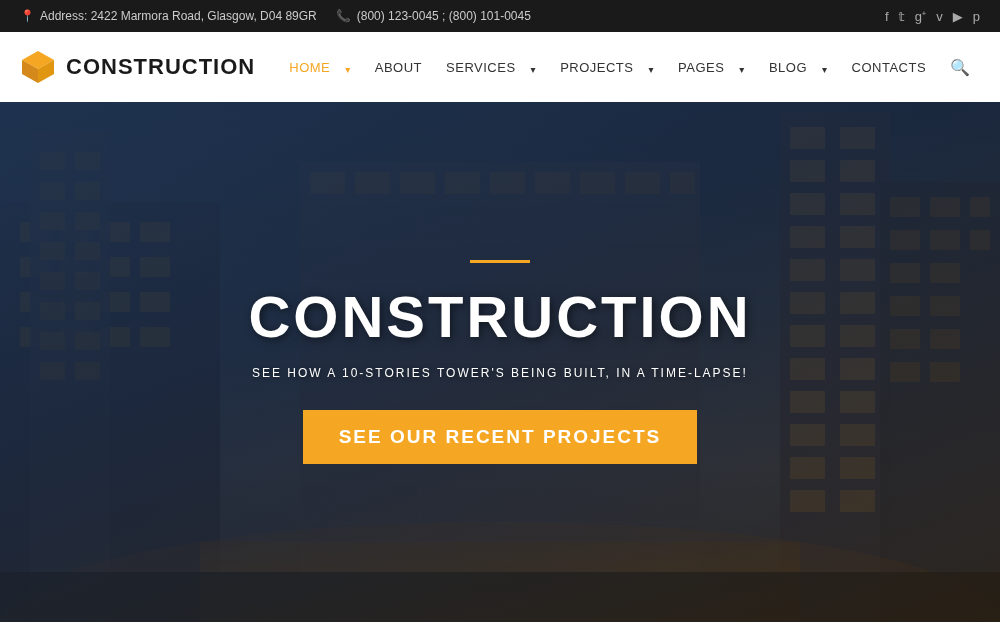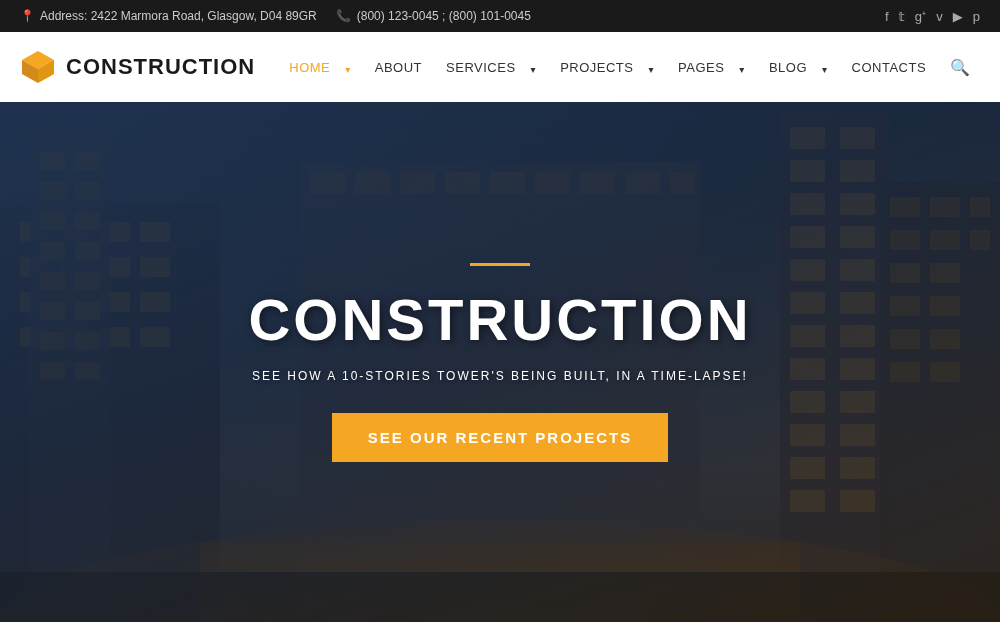--- a/index.html
+++ b/index.html
@@ -154,21 +154,21 @@
       font-weight: 400;
       letter-spacing: 2px;
       text-transform: uppercase;
       margin-bottom: 30px;
       text-shadow: 1px 1px 4px rgba(0,0,0,0.5);
     }
     .hero-btn {
       display: inline-block;
       background: #f5a623;
       color: #fff;
-      font-size: 15px;
+      font-size: 19px;
       font-weight: 700;
       text-transform: uppercase;
       letter-spacing: 2px;
       padding: 16px 36px;
       cursor: pointer;
       border: none;
       outline: none;
       text-decoration: none;
     }
 

